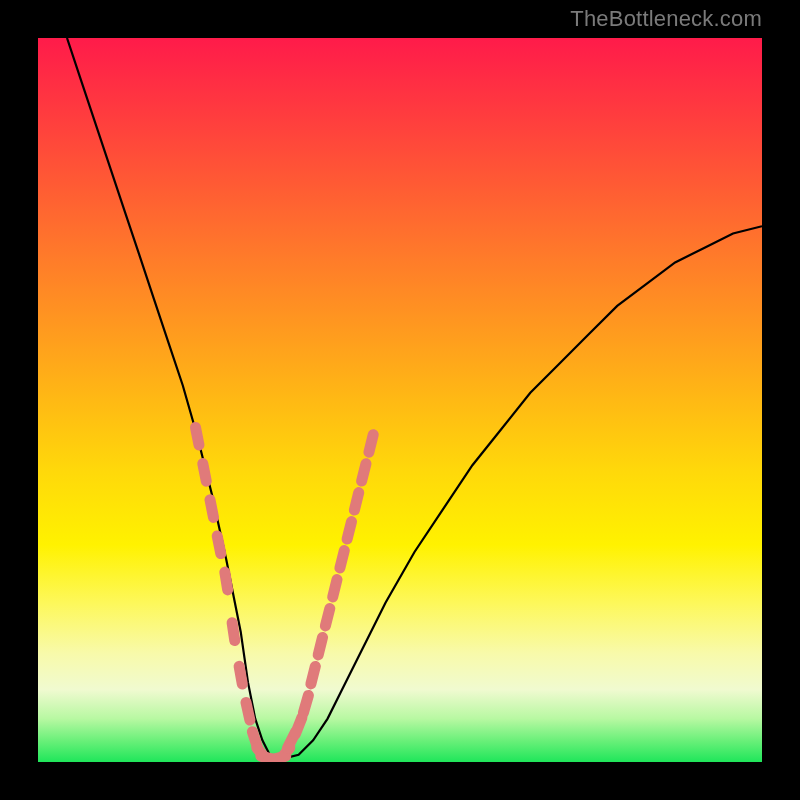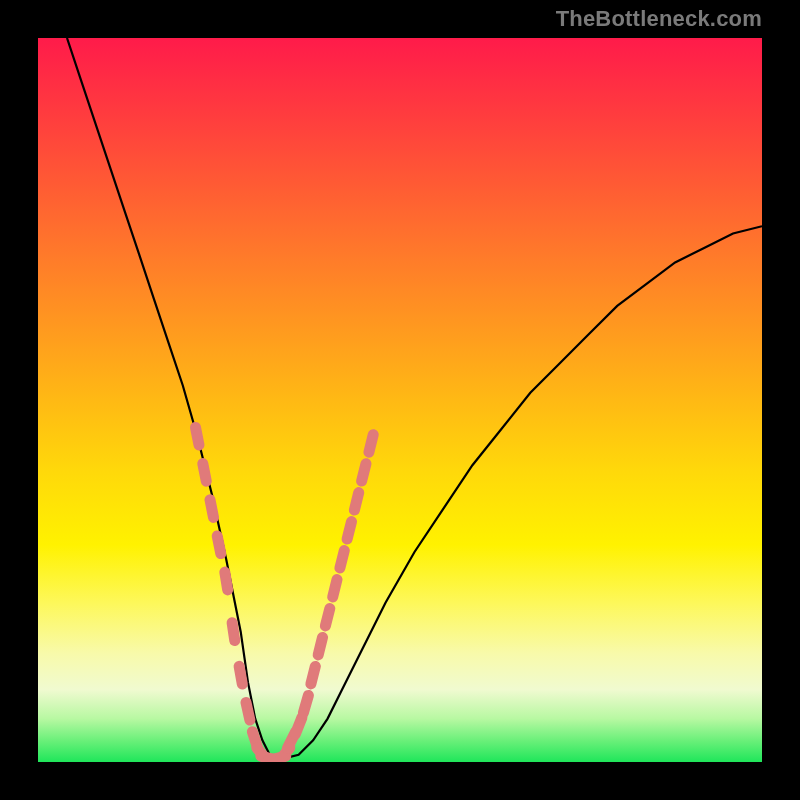--- a/index.html
+++ b/index.html
@@ -36,21 +36,21 @@
       #1fe65a 100%
     );
   }
 
   .watermark {
     position: absolute;
     top: 6px;
     right: 38px;
     color: #7a7a7a;
     font-size: 22px;
-    font-weight: 700;
+    font-weight: 400;
     letter-spacing: 0.2px;
   }
 
   svg.curve {
     position: absolute;
     top: 0; left: 0;
     width: 724px; height: 724px;
   }
 </style>
 </head>

